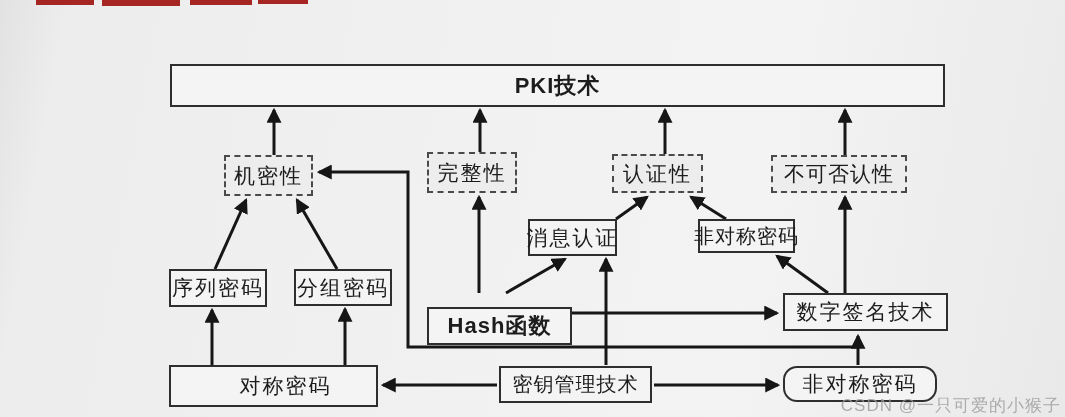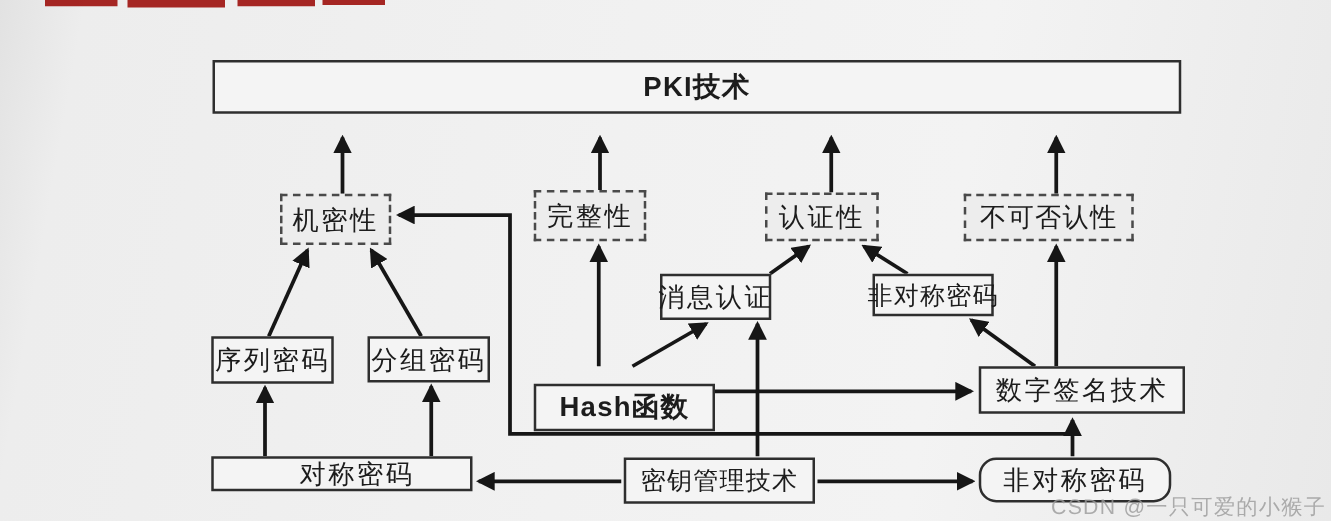--- a/index.html
+++ b/index.html
@@ -75,21 +75,21 @@
     <line x1="497" y1="385" x2="383" y2="385" marker-end="url(#ah)"></line>
     <line x1="654" y1="385" x2="778" y2="385" marker-end="url(#ah)"></line>
 
     <line x1="212" y1="365" x2="212" y2="310" marker-end="url(#ah)"></line>
     <line x1="345" y1="365" x2="345" y2="309" marker-end="url(#ah)"></line>
 
     <line x1="858" y1="365" x2="858" y2="336" marker-end="url(#ah)"></line>
     <polyline points="858,347 408,347 408,172 319,172" marker-end="url(#ah)"></polyline>
   </svg>
 
-  <div class="node latin" style="left:170px;top:48px;width:775px;height:43px;font-size:22px;">
+  <div class="node latin" style="left:170px;top:64px;width:775px;height:43px;font-size:22px;">
     <span>PKI技术</span>
   </div>
 
   <div class="node dashed" style="left:224px;top:155px;width:89px;height:41px;">
     <span>机密性</span>
   </div>
   <div class="node dashed" style="left:427px;top:152px;width:90px;height:41px;">
     <span>完整性</span>
   </div>
   <div class="node dashed" style="left:612px;top:154px;width:91px;height:39px;">
@@ -112,21 +112,21 @@
   <div class="node" style="left:294px;top:269px;width:98px;height:37px;">
     <span>分组密码</span>
   </div>
   <div class="node latin" style="left:427px;top:307px;width:145px;height:38px;font-size:22px;">
     <span>Hash函数</span>
   </div>
   <div class="node" style="left:783px;top:293px;width:165px;height:38px;text-align:right;">
     <span>数字签名技术</span>
   </div>
 
-  <div class="node" style="left:169px;top:365px;width:209px;height:28px;padding-left:24px;">
+  <div class="node" style="left:169px;top:365px;width:209px;height:42px;padding-left:24px;">
     <span>对称密码</span>
   </div>
   <div class="node" style="left:499px;top:366px;width:153px;height:37px;font-size:20px;letter-spacing:1px;">
     <span>密钥管理技术</span>
   </div>
   <div class="node" style="left:783px;top:366px;width:154px;height:36px;border-radius:14px;">
     <span>非对称密码</span>
   </div>
 
   <div class="watermark">CSDN @一只可爱的小猴子</div>

